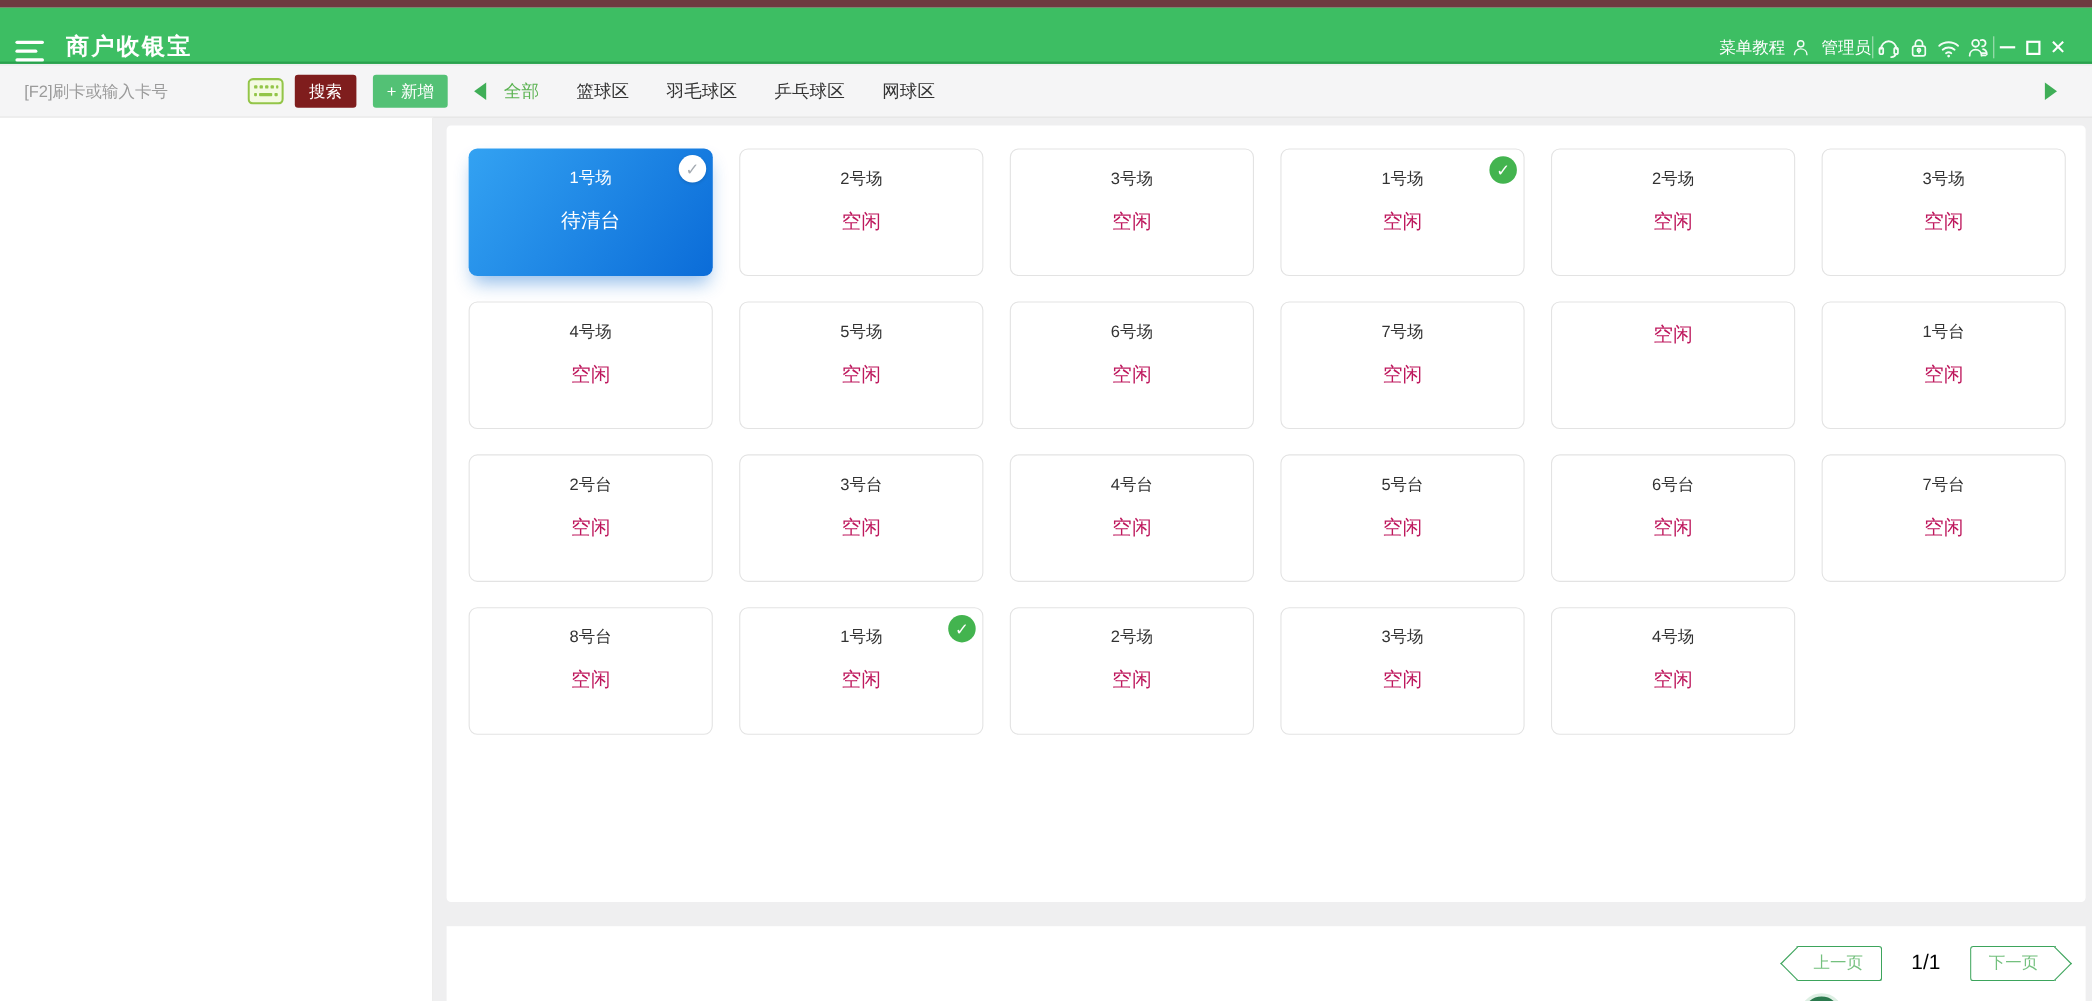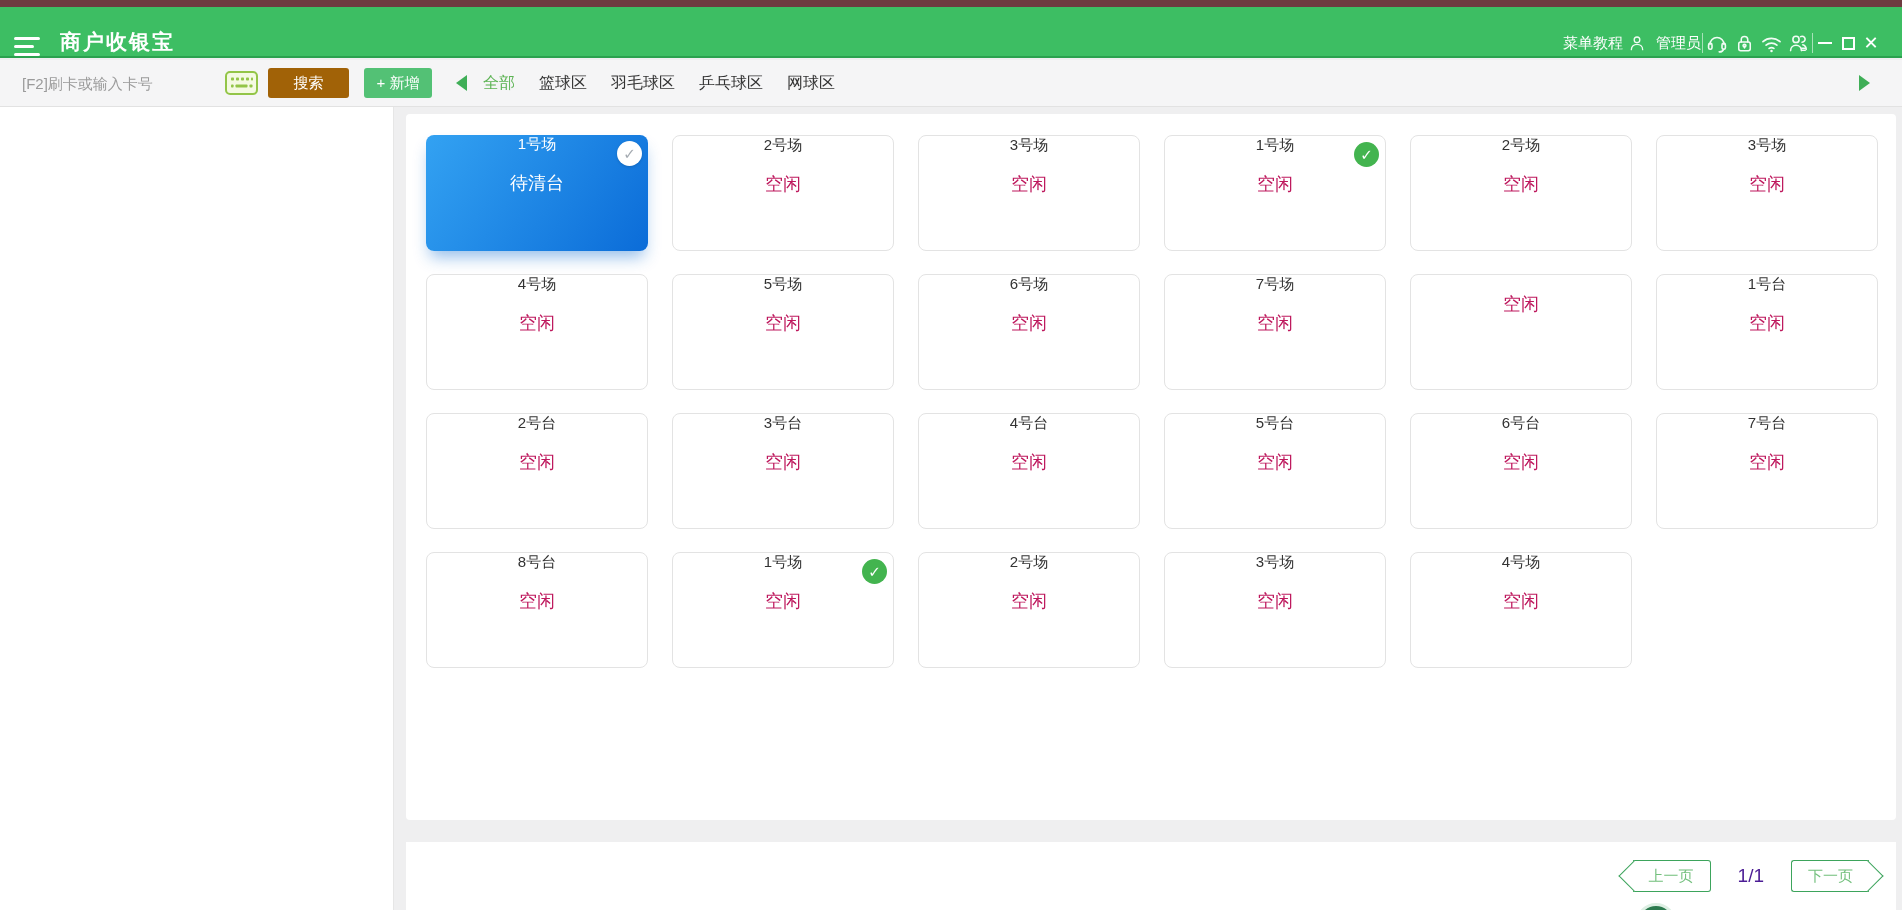--- a/index.html
+++ b/index.html
@@ -40,47 +40,47 @@
     width:195px;border:none;outline:none;background:transparent;
     font-size:15px;color:#444;padding-left:22px;
     font-family:"Liberation Sans","DejaVu Sans",sans-serif;
   }
   .card-input::placeholder{color:#9b9b9b;}
   .kbd-btn{width:33px;height:24px;margin-left:6px;cursor:pointer;}
   .search-btn,.add-btn{
     height:30px;border:none;border-radius:3px;color:#fff;font-size:15px;
     cursor:pointer;font-family:inherit;
   }
-  .search-btn{width:81px;margin-left:10px;background:#a16207;}
+  .search-btn{width:56px;margin-left:10px;background:#7f1d1d;}
   .add-btn{width:68px;margin-left:15px;background:#53c175;}
   .chev{width:0;height:0;border-style:solid;cursor:pointer;}
   .chev-left{margin-left:24px;border-width:8px 11px 8px 0;border-color:transparent #3fae57 transparent transparent;}
   .chev-right{margin-left:auto;margin-right:32px;border-width:8px 0 8px 11px;border-color:transparent transparent transparent #3fae57;}
-  .tabs{display:flex;align-items:center;gap:24px;margin-left:16px;}
+  .tabs{display:flex;align-items:center;gap:34px;margin-left:16px;}
   .tab{font-size:16px;color:#333;cursor:pointer;white-space:nowrap;}
   .tab.active{color:#5cb353;}
   
   .sidebar{
     position:absolute;left:0;top:107px;width:394px;height:803px;
     background:#fff;border-right:1px solid #e6e6e6;box-sizing:border-box;
   }
   .main-panel{
     position:absolute;left:406px;top:114px;width:1490px;height:706px;
     background:#fff;border-radius:4px;
   }
   .court-grid{
     display:grid;grid-template-columns:repeat(6,222px);
     gap:23px 24px;padding:21px 0 0 20px;
   }
   .card{
     width:222px;height:116px;box-sizing:border-box;background:#fff;
     border:1px solid #e3e3e3;border-radius:8px;position:relative;
     text-align:center;cursor:pointer;
   }
-  .card-name{font-size:15px;color:#333;}
+  .card-name{padding-top:17px;font-size:15px;color:#333;}
   .card-status{padding-top:17px;font-size:18px;color:#be185d;}
   .card.selected{
     border:none;color:#fff;
     background:linear-gradient(125deg,#33a2f2 0%,#0b6cd8 100%);
     box-shadow:0 10px 16px -4px rgba(21,110,209,.45);
   }
   .card.selected .card-name,.card.selected .card-status{color:#fff;}
   .badge{
     position:absolute;top:6px;right:6px;width:25px;height:25px;border-radius:50%;
     display:flex;align-items:center;justify-content:center;
@@ -105,21 +105,21 @@
     content:"";position:absolute;left:-10px;top:4px;width:21px;height:21px;
     transform:rotate(45deg);background:#fff;
     border-left:1px solid #3da45c;border-bottom:1px solid #3da45c;
   }
   .page-btn.next{border-right:none;border-radius:3px 0 0 3px;margin-right:15px;}
   .page-btn.next::after{
     content:"";position:absolute;right:-10px;top:4px;width:21px;height:21px;
     transform:rotate(45deg);background:#fff;
     border-top:1px solid #3da45c;border-right:1px solid #3da45c;
   }
-  .page-indicator{font-size:19px;color:#4c1d95;}
+  .page-indicator{font-size:19px;color:#000000;}
   .fab-circle{
     position:absolute;left:1636px;top:903px;width:40px;height:40px;border-radius:50%;
     background:#2c7a4e;border:3px solid #ddefe3;box-sizing:border-box;cursor:pointer;
   }
 </style>
 </head>
 <body>
 
 <div class="top-strip"></div>
 

